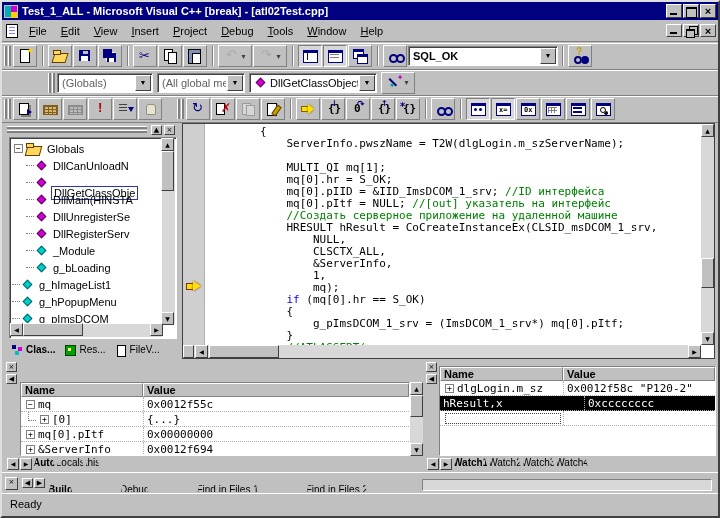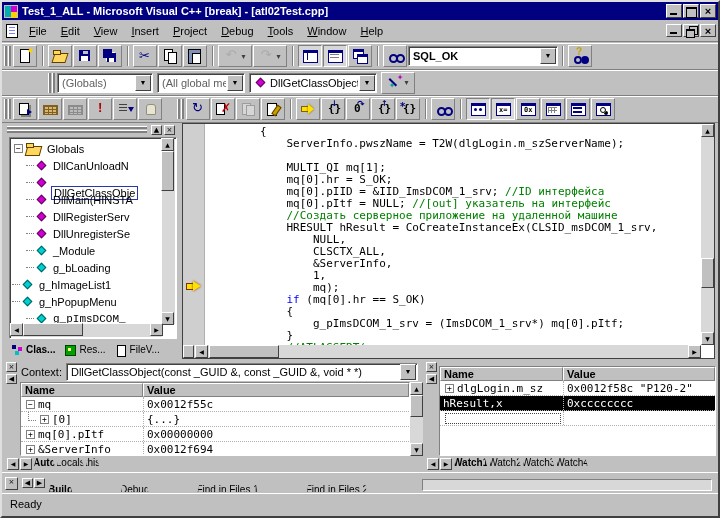--- a/index.html
+++ b/index.html
@@ -202,21 +202,21 @@
   #ctx-row .combo{flex:1;height:18px;}
   .grid{position:absolute;background:#fff;border:1px solid;border-color:#808080 #fff #fff #808080;overflow:hidden;}
   #vars-grid{left:15px;top:22px;width:390px;height:74px;}
   #watch-grid{left:14px;top:6px;width:277px;height:90px;}
   .ghead{display:flex;height:14px;}
   .gh{background:#c0c0c0;border:1px solid;border-color:#fff #808080 #808080 #fff;
       font:bold 11px/12px "Liberation Sans",sans-serif;padding-left:3px;}
   .grow{display:flex;height:15px;font:11px/15px "DejaVu Sans Mono",monospace;border-bottom:1px dotted #b0b0b0;}
   .gcell{padding-left:3px;white-space:nowrap;overflow:hidden;display:flex;align-items:center;}
   .gcell.vcol{border-left:1px dotted #b0b0b0;}
-  .grow.sel{background:#000;color:#fff;}
+  .grow.sel{background:#000;color:#fff;gap:21px;}
   .grow .t-exp{margin:0 3px 0 2px;}
   .lconn{width:8px;height:12px;border-left:1px dotted #808080;border-bottom:1px dotted #808080;margin:-4px 2px 4px 4px;flex:0 0 auto;}
   .editcell{border:1px dotted #404040;height:11px;flex:1;margin:1px 2px;}
   #vars-vscroll{position:absolute;left:405px;top:22px;width:13px;height:74px;background:#d8d8d8;}
   .ptabs{position:absolute;left:2px;bottom:1px;height:15px;display:flex;align-items:flex-end;}
   .tab-scroll{width:12px;height:12px;background:#c0c0c0;border:1px solid;border-color:#fff #404040 #404040 #fff;
       font:6px/10px "DejaVu Sans",sans-serif;text-align:center;margin-right:1px;}
   .ptab{height:14px;padding:0 0;font:10px/14px "Liberation Sans",sans-serif;background:#c0c0c0;
       clip-path:polygon(4px 0,calc(100% - 4px) 0,100% 100%,0 100%);}
   .ptab.front{font-weight:bold;filter:drop-shadow(1px 0 0 #808080);}
@@ -451,26 +451,26 @@
             <span class="tlabel sel">DllGetClassObje</span>
           </div>
           <div class="trow" style="padding-left: 14px;">
             <span class="guide"></span>
             <span class="t-dm"></span>
             <span class="tlabel">DllMain(HINSTA</span>
           </div>
           <div class="trow" style="padding-left: 14px;">
             <span class="guide"></span>
             <span class="t-dm"></span>
+            <span class="tlabel">DllUnregisterSe</span>
+          </div>
+          <div class="trow" style="padding-left: 14px;">
+            <span class="guide"></span>
+            <span class="t-dm"></span>
             <span class="tlabel">DllRegisterServ</span>
-          </div>
-          <div class="trow" style="padding-left: 14px;">
-            <span class="guide"></span>
-            <span class="t-dm"></span>
-            <span class="tlabel">DllUnregisterSe</span>
           </div>
           <div class="trow" style="padding-left: 14px;">
             <span class="guide"></span>
             <span class="t-dc"></span>
             <span class="tlabel">_Module</span>
           </div>
           <div class="trow" style="padding-left: 14px;">
             <span class="guide"></span>
             <span class="t-dc"></span>
             <span class="tlabel">g_bLoading</span>
@@ -478,21 +478,21 @@
           <div class="trow" style="">
             <span class="guide"></span>
             <span class="t-dc"></span>
             <span class="tlabel">g_hImageList1</span>
           </div>
           <div class="trow" style="padding-left: 0;">
             <span class="guide"></span>
             <span class="t-dc"></span>
             <span class="tlabel">g_hPopupMenu</span>
           </div>
-          <div class="trow" style="padding-left: 14px; font-family: Liberation Mono, monospace;">
+          <div class="trow" style="">
             <span class="guide"></span>
             <span class="t-dc"></span>
             <span class="tlabel">g_pImsDCOM_</span>
           </div>
         </div>
       <div id="ws-vscroll">
         <span class="sb-btn" style="left:-1px;top:-1px;">▲</span>
         <span class="sb-thumb" style="left:-1px;top:12px;width:13px;height:40px;"></span>
         <span class="sb-btn" style="left:-1px;bottom:-1px;">▼</span>
       </div>
@@ -532,27 +532,20 @@
       <span class="sb-thumb" style="left:0;top:0;width:11px;height:13px;"></span>
       <span class="sb-btn" style="left:12px;top:0;">◀</span>
       <span class="sb-thumb" style="left:26px;top:0;width:70px;height:13px;"></span>
       <span class="sb-btn" style="right:0;top:0;">▶</span>
     </div>
   </div>
 
   <div class="bpane" id="vars-pane">
     <span class="pane-mini edge-x">×</span>
     <span class="pane-mini edge-l">◀</span>
-    <div id="ctx-row">
-      <span class="clabel">Context:</span>
-      <div class="combo">
-        <span class="cval">DllGetClassObject(const _GUID &amp;, const _GUID &amp;, void * *)</span>
-        <span class="cbtn">▼</span>
-      </div>
-    </div>
     <div class="grid" id="vars-grid">
         <div class="ghead">
           <div class="gh" style="width: 122px;">Name</div>
           <div class="gh" style="flex: 1 1 0%;">Value</div>
         </div>
         <div class="grow">
           <div class="gcell" style="width: 122px;">
             <span class="t-exp">−</span>
             <span>mq</span>
           </div>

